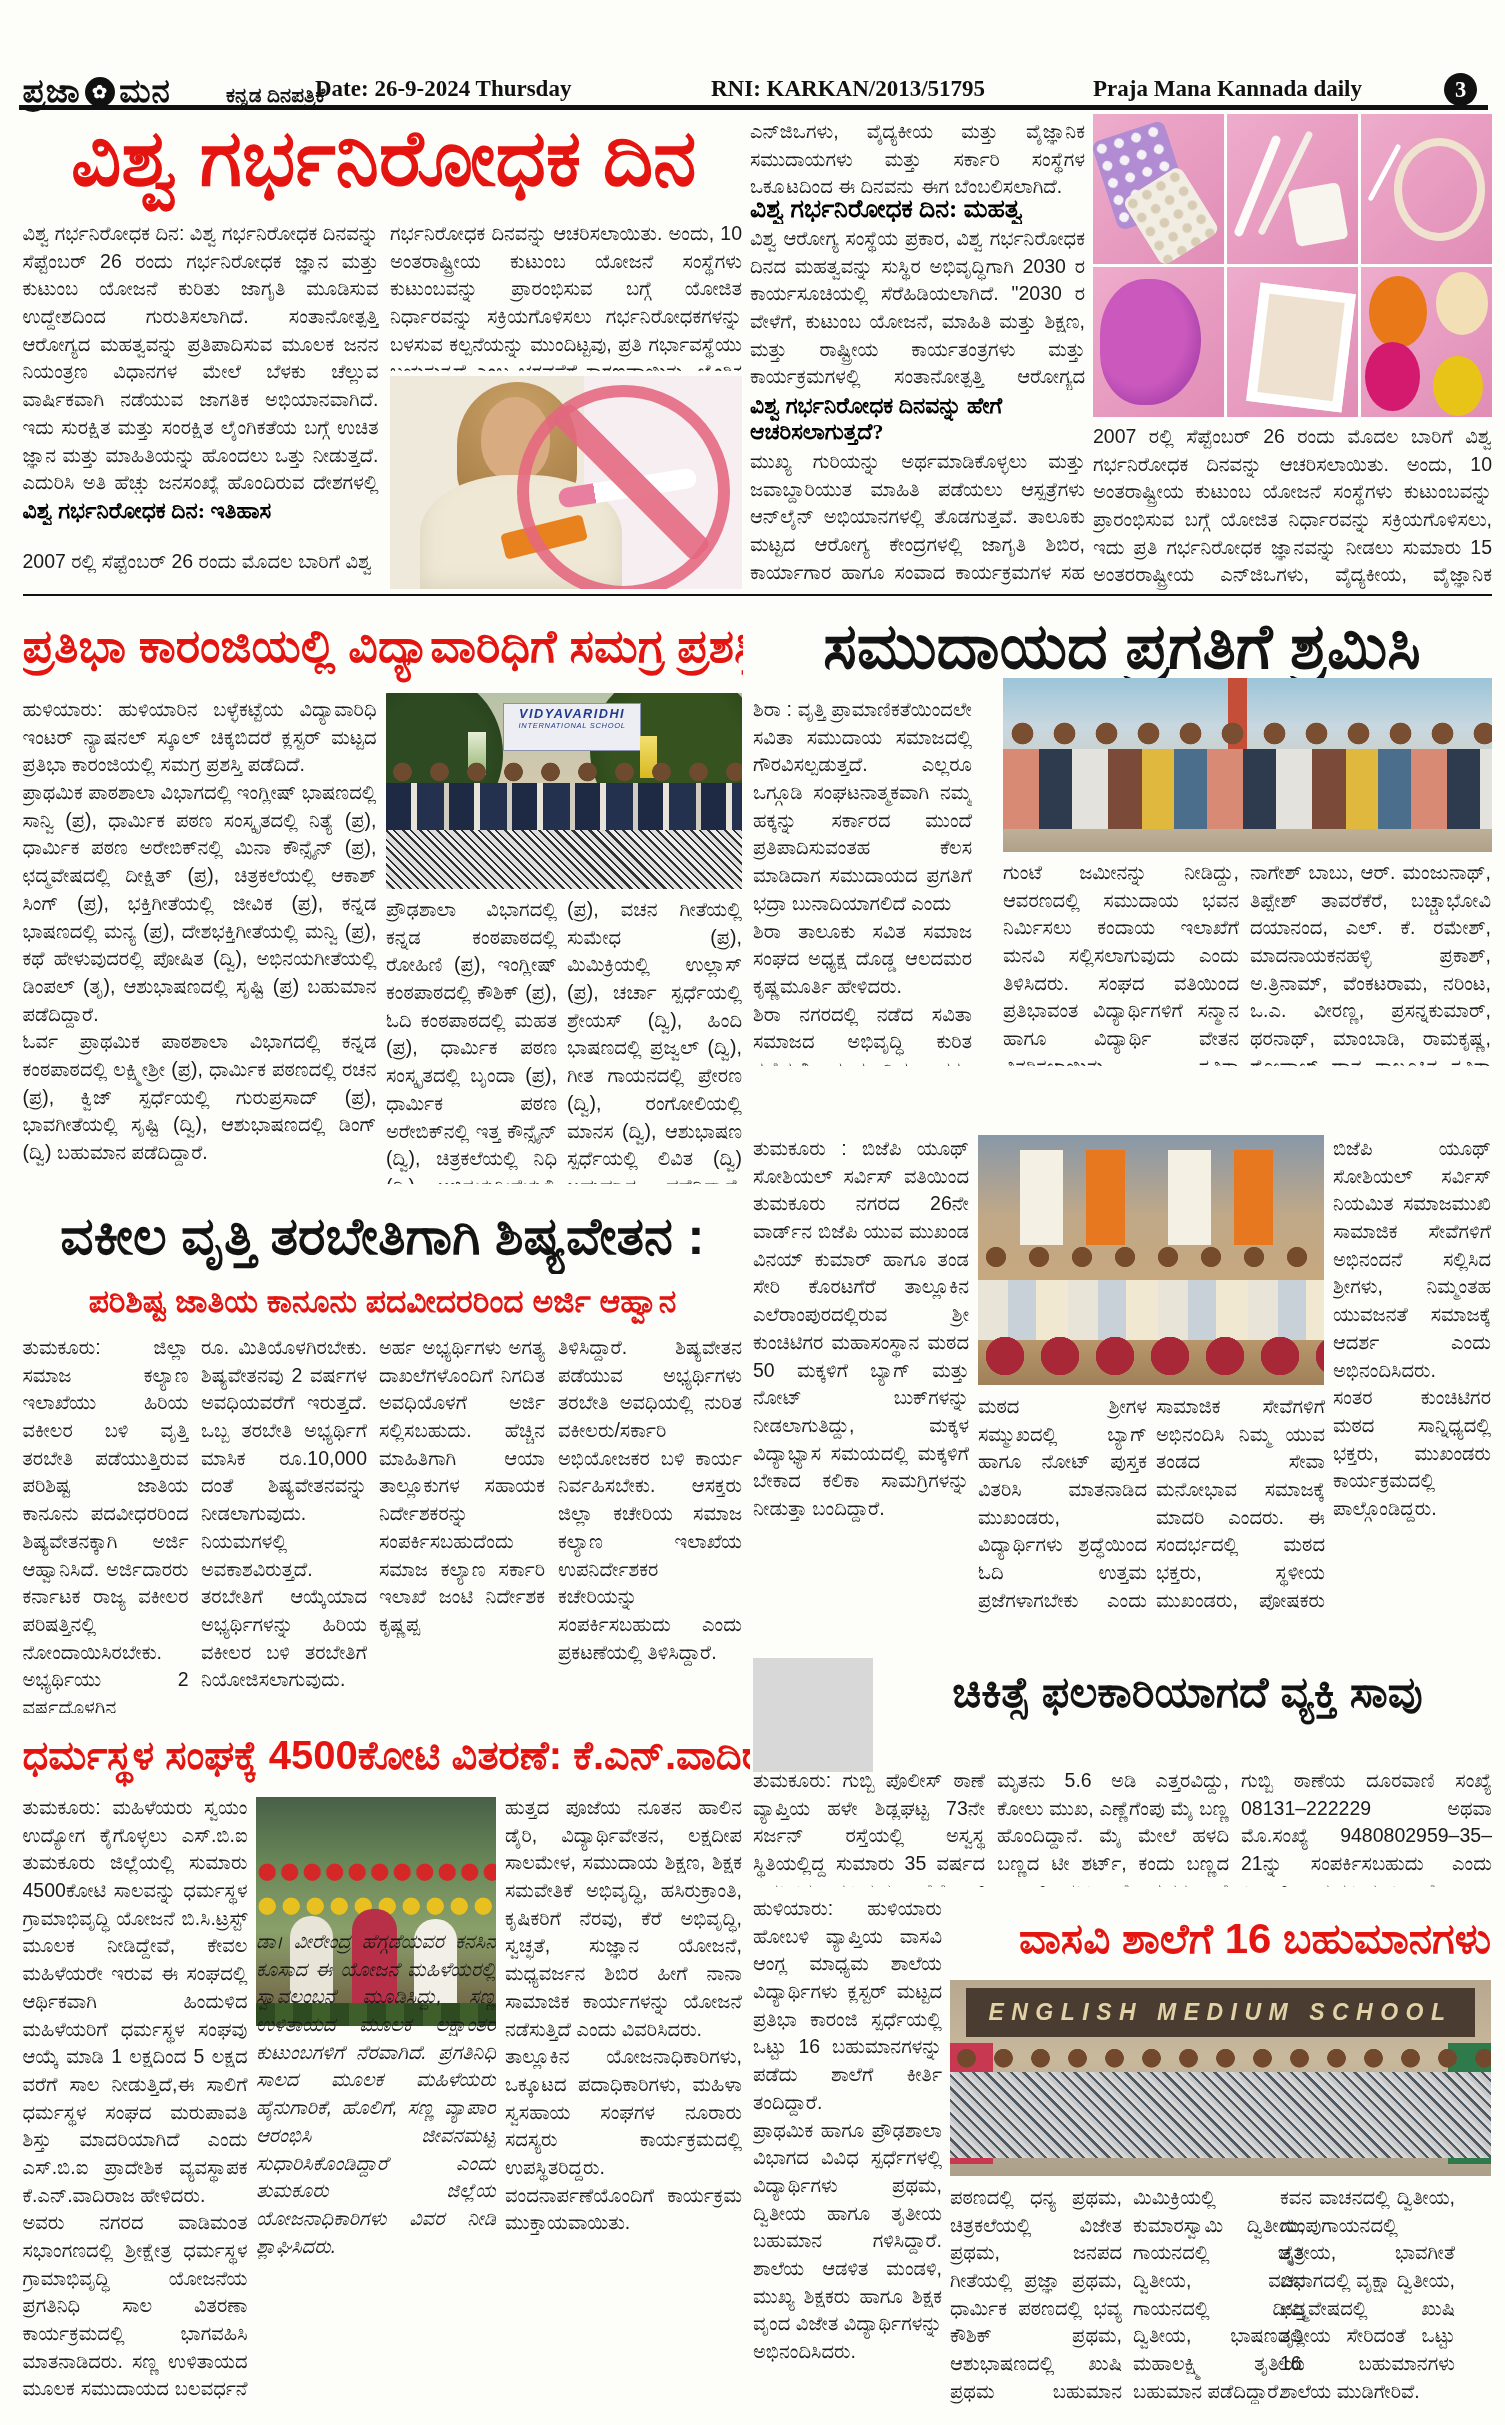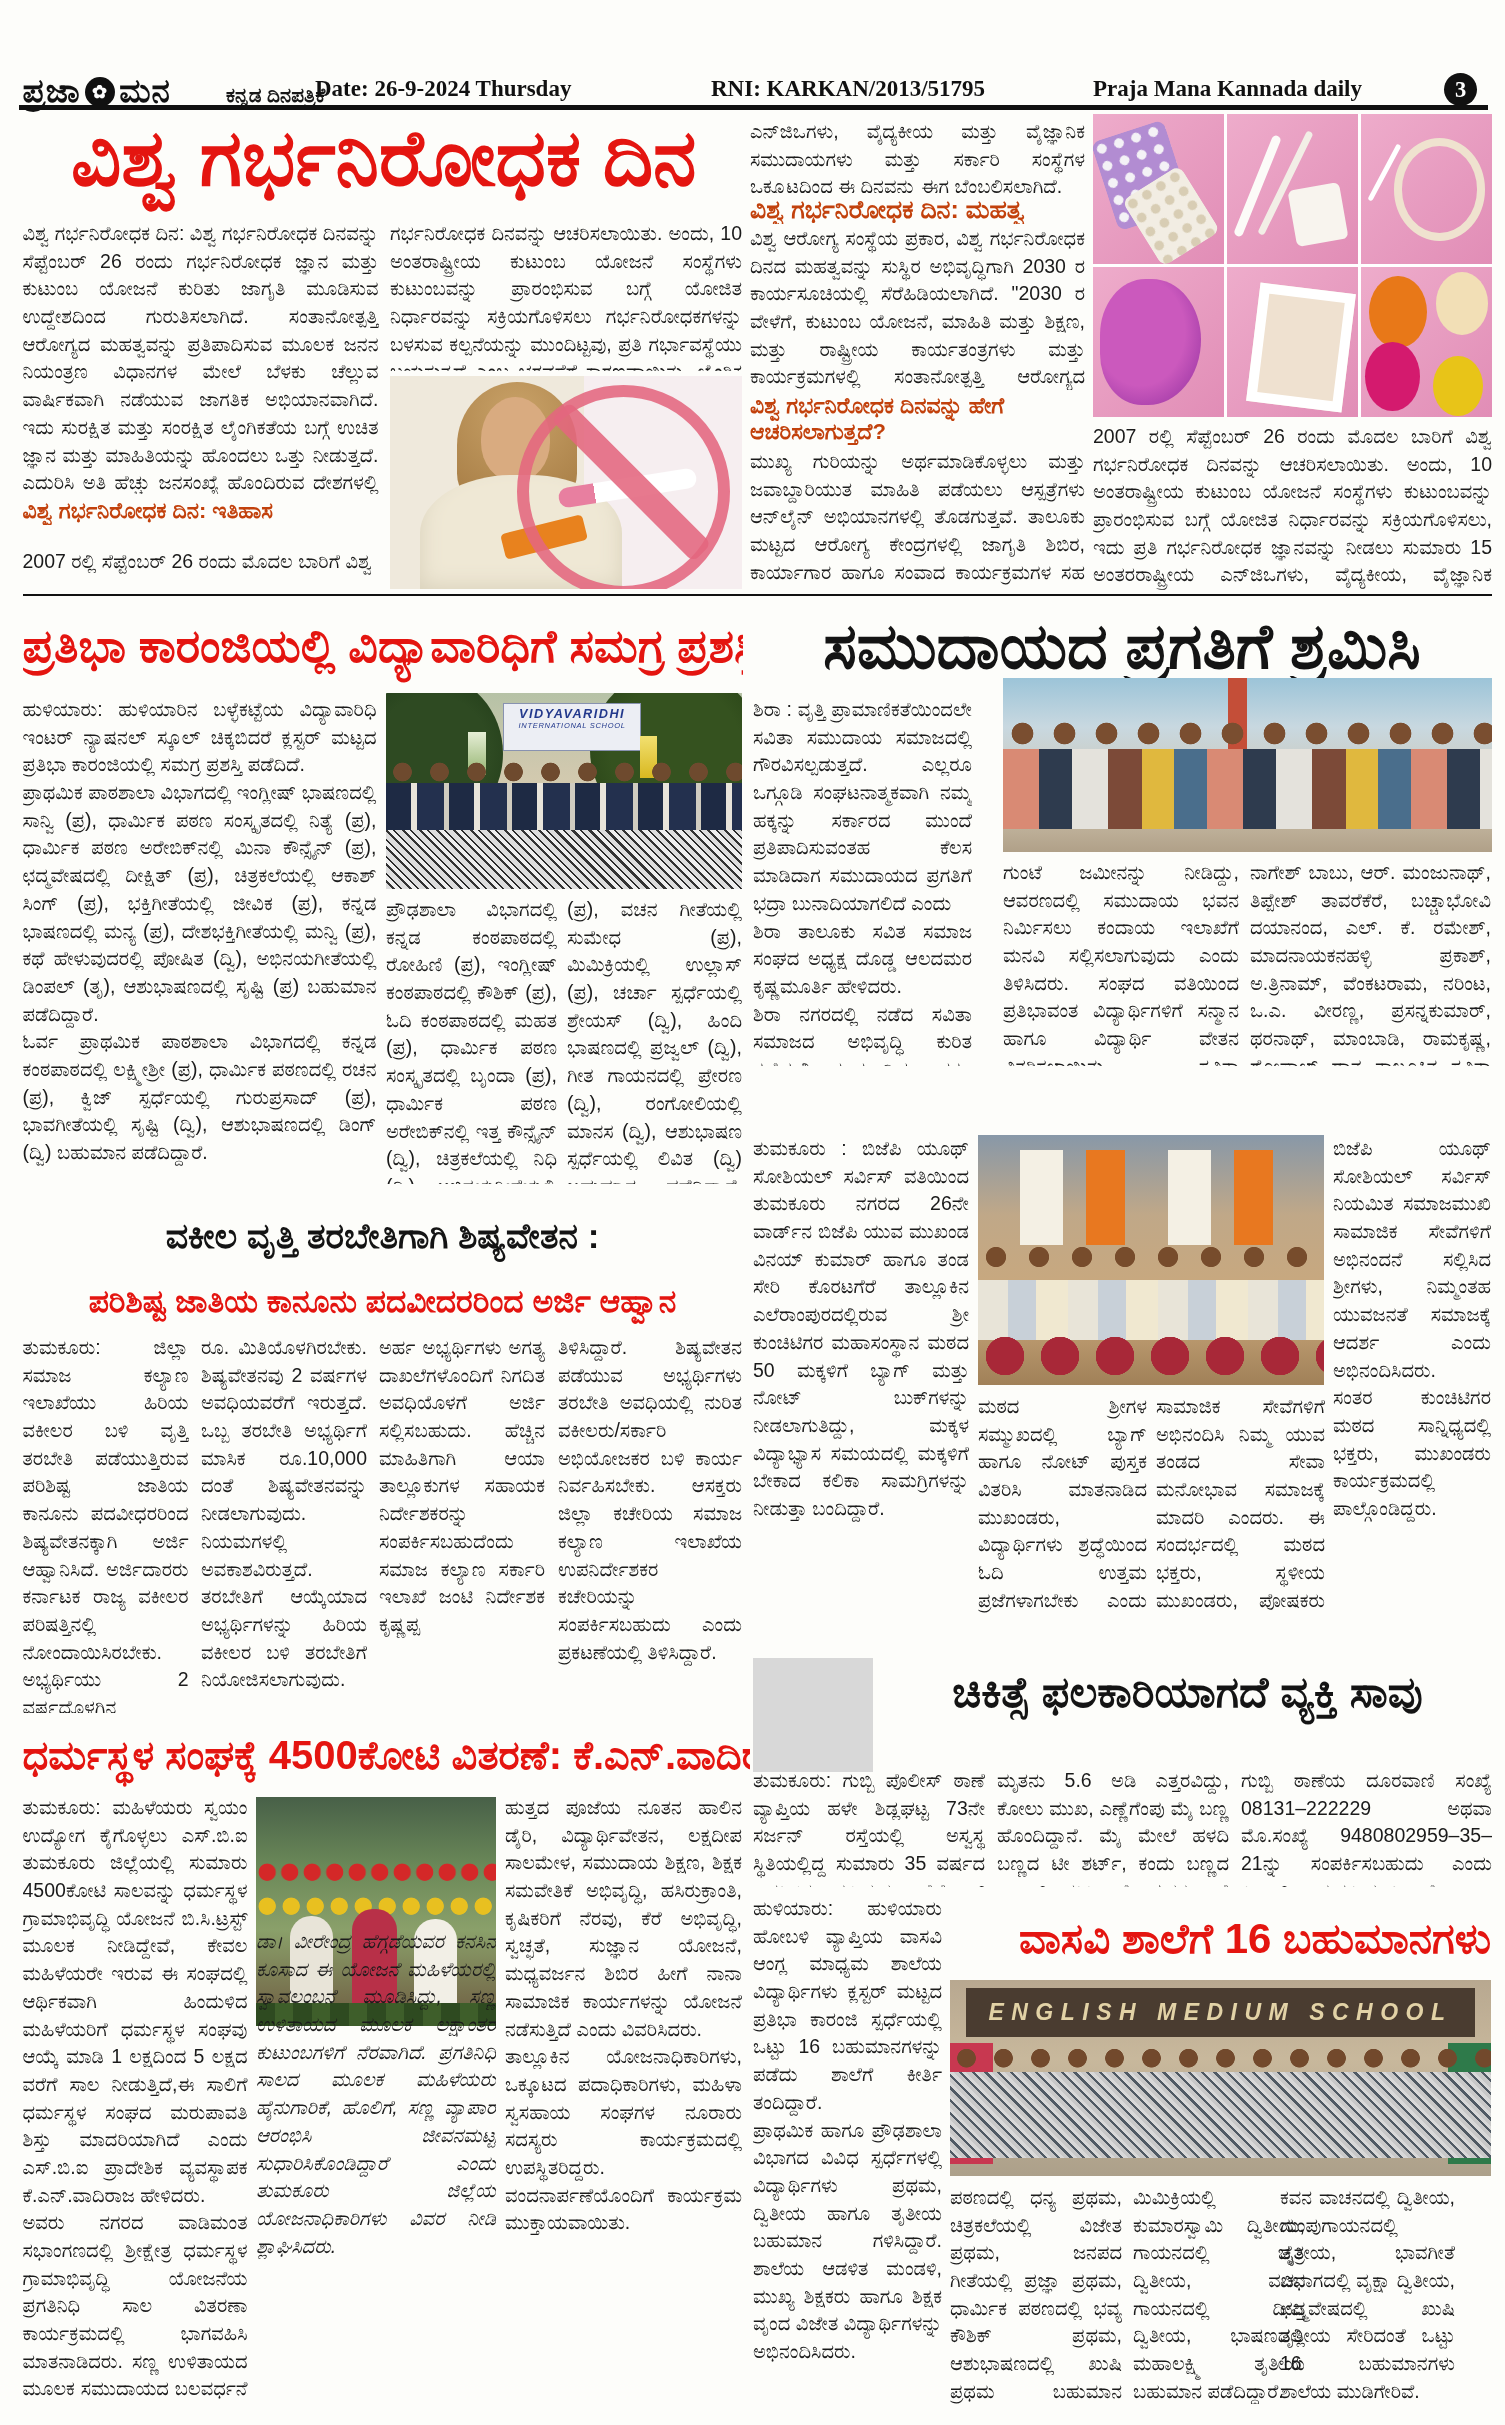--- a/index.html
+++ b/index.html
@@ -1,21 +1,21 @@
 <!DOCTYPE html>
 <html style="font-size:12px"><head>
 <meta charset="utf-8">
 <style>
   html,body{margin:0;padding:0;background:#888;}
   #page{position:relative;width:1505px;height:2426px;background:#fdfdfa;margin:0 auto;
         font-family:"Liberation Sans",sans-serif;color:#181818;overflow:hidden;}
   .abs{position:absolute;}
   .bt{font-size:19.5px;line-height:1.42;text-align:justify;overflow:hidden;color:#1b1b1b;}
   .ml{white-space:pre-line;}
-  .subhead{font-weight:bold;font-size:22px;color:#c2410c;overflow:hidden;}
+  .subhead{font-weight:bold;font-size:22px;color:#000000;overflow:hidden;font-family:Liberation Serif, serif;}
   .rule{background:#111;}
   .photo{position:absolute;overflow:hidden;background:#ccc;}
   .photo i{position:absolute;display:block;}
   
   .logo{font-size:33px;font-weight:800;letter-spacing:0.7px;color:#111;display:flex;align-items:center;gap:4.5px;}
   .emblem{width:30px;height:30px;background:#111;border-radius:50%;color:#fff;display:inline-flex;align-items:center;justify-content:center;font-size:18px;}
   .mh{font-family:"Liberation Serif",serif;font-weight:bold;font-size:23px;color:#111;white-space:nowrap;}
   .pagenum{width:33px;height:33px;border-radius:50%;background:#111;color:#fff;font-family:"Liberation Serif",serif;
            font-weight:bold;font-size:22.5px;display:flex;align-items:center;justify-content:center;}
   
@@ -199,21 +199,21 @@
     <i class="adults"></i>
     <i class="heads"></i>
     <i class="kids"></i>
     <i class="bags"></i>
   </div>
   <div class="abs bt ml" style="left:1333px;top:1135px;width:158px;height:480px;">ಬಿಜೆಪಿ ಯೂಥ್ ಸೋಶಿಯಲ್ ಸರ್ವಿಸ್ ನಿಯಮಿತ ಸಮಾಜಮುಖಿ ಸಾಮಾಜಿಕ ಸೇವೆಗಳಿಗೆ ಅಭಿನಂದನೆ ಸಲ್ಲಿಸಿದ ಶ್ರೀಗಳು, ನಿಮ್ಮಂತಹ ಯುವಜನತೆ ಸಮಾಜಕ್ಕೆ ಆದರ್ಶ ಎಂದು ಅಭಿನಂದಿಸಿದರು.
 ಸಂತರ ಕುಂಚಿಟಿಗರ ಮಠದ ಸಾನ್ನಿಧ್ಯದಲ್ಲಿ ಭಕ್ತರು, ಮುಖಂಡರು ಕಾರ್ಯಕ್ರಮದಲ್ಲಿ ಪಾಲ್ಗೊಂಡಿದ್ದರು.</div>
   <div class="abs bt" style="left:978px;top:1393px;width:169px;height:222px;">ಮಠದ ಶ್ರೀಗಳ ಸಮ್ಮುಖದಲ್ಲಿ ಬ್ಯಾಗ್ ಹಾಗೂ ನೋಟ್ ಪುಸ್ತಕ ವಿತರಿಸಿ ಮಾತನಾಡಿದ ಮುಖಂಡರು, ವಿದ್ಯಾರ್ಥಿಗಳು ಶ್ರದ್ಧೆಯಿಂದ ಓದಿ ಉತ್ತಮ ಪ್ರಜೆಗಳಾಗಬೇಕು ಎಂದು ಆಶಿಸಿದರು. ಮಕ್ಕಳ ಶೈಕ್ಷಣಿಕ ಪ್ರಗತಿಗೆ ಇಂತಹ ನೆರವು ಸದಾ ಮುಂದುವರಿಯಲಿದೆ ಎಂದು ಭರವಸೆ ನೀಡಿದರು.</div>
   <div class="abs bt" style="left:1156px;top:1393px;width:169px;height:222px;">ಸಾಮಾಜಿಕ ಸೇವೆಗಳಿಗೆ ಅಭಿನಂದಿಸಿ ನಿಮ್ಮ ಯುವ ತಂಡದ ಸೇವಾ ಮನೋಭಾವ ಸಮಾಜಕ್ಕೆ ಮಾದರಿ ಎಂದರು. ಈ ಸಂದರ್ಭದಲ್ಲಿ ಮಠದ ಭಕ್ತರು, ಸ್ಥಳೀಯ ಮುಖಂಡರು, ಪೋಷಕರು ಹಾಗೂ ಶಾಲಾ ಮಕ್ಕಳು ಹೆಚ್ಚಿನ ಸಂಖ್ಯೆಯಲ್ಲಿ ಉಪಸ್ಥಿತರಿದ್ದರು.</div>
 
-  <div class="abs h-blk" style="left:22.5px;top:1198px;width:720px;height:76px;font-size:35px;line-height:76px;">ವಕೀಲ ವೃತ್ತಿ ತರಬೇತಿಗಾಗಿ ಶಿಷ್ಯವೇತನ :</div>
+  <div class="abs h-blk" style="left:22.5px;top:1198px;width:720px;height:76px;font-size:52px;line-height:76px;">ವಕೀಲ ವೃತ್ತಿ ತರಬೇತಿಗಾಗಿ ಶಿಷ್ಯವೇತನ :</div>
   <div class="abs h-red" style="left:22.5px;top:1279px;width:720px;height:45px;font-size:31.5px;line-height:45px;">ಪರಿಶಿಷ್ಟ ಜಾತಿಯ ಕಾನೂನು ಪದವೀದರರಿಂದ ಅರ್ಜಿ ಆಹ್ವಾನ</div>
   <div class="abs bt" style="left:22.5px;top:1334px;width:166px;height:379px;">ತುಮಕೂರು: ಜಿಲ್ಲಾ ಸಮಾಜ ಕಲ್ಯಾಣ ಇಲಾಖೆಯು ಹಿರಿಯ ವಕೀಲರ ಬಳಿ ವೃತ್ತಿ ತರಬೇತಿ ಪಡೆಯುತ್ತಿರುವ ಪರಿಶಿಷ್ಟ ಜಾತಿಯ ಕಾನೂನು ಪದವೀಧರರಿಂದ ಶಿಷ್ಯವೇತನಕ್ಕಾಗಿ ಅರ್ಜಿ ಆಹ್ವಾನಿಸಿದೆ. ಅರ್ಜಿದಾರರು ಕರ್ನಾಟಕ ರಾಜ್ಯ ವಕೀಲರ ಪರಿಷತ್ತಿನಲ್ಲಿ ನೋಂದಾಯಿಸಿರಬೇಕು. ಅಭ್ಯರ್ಥಿಯು 2 ವರ್ಷದೊಳಗಿನ ಅವಧಿಯಲ್ಲಿ ಕಾನೂನು ಪದವಿ ಪಡೆದಿರಬೇಕು ಹಾಗೂ ಅಭ್ಯರ್ಥಿಗಳ ಕುಟುಂಬದ ವಾರ್ಷಿಕ ಆದಾಯ 2.50 ಲಕ್ಷ</div>
   <div class="abs bt" style="left:201px;top:1334px;width:166px;height:379px;">ರೂ. ಮಿತಿಯೊಳಗಿರಬೇಕು. ಶಿಷ್ಯವೇತನವು 2 ವರ್ಷಗಳ ಅವಧಿಯವರೆಗೆ ಇರುತ್ತದೆ. ಒಬ್ಬ ತರಬೇತಿ ಅಭ್ಯರ್ಥಿಗೆ ಮಾಸಿಕ ರೂ.10,000 ದಂತೆ ಶಿಷ್ಯವೇತನವನ್ನು ನೀಡಲಾಗುವುದು. ನಿಯಮಗಳಲ್ಲಿ ಅವಕಾಶವಿರುತ್ತದೆ. ತರಬೇತಿಗೆ ಆಯ್ಕೆಯಾದ ಅಭ್ಯರ್ಥಿಗಳನ್ನು ಹಿರಿಯ ವಕೀಲರ ಬಳಿ ತರಬೇತಿಗೆ ನಿಯೋಜಿಸಲಾಗುವುದು.</div>
   <div class="abs bt" style="left:379px;top:1334px;width:166px;height:379px;">ಅರ್ಹ ಅಭ್ಯರ್ಥಿಗಳು ಅಗತ್ಯ ದಾಖಲೆಗಳೊಂದಿಗೆ ನಿಗದಿತ ಅವಧಿಯೊಳಗೆ ಅರ್ಜಿ ಸಲ್ಲಿಸಬಹುದು. ಹೆಚ್ಚಿನ ಮಾಹಿತಿಗಾಗಿ ಆಯಾ ತಾಲ್ಲೂಕುಗಳ ಸಹಾಯಕ ನಿರ್ದೇಶಕರನ್ನು ಸಂಪರ್ಕಿಸಬಹುದೆಂದು ಸಮಾಜ ಕಲ್ಯಾಣ ಸರ್ಕಾರಿ ಇಲಾಖೆ ಜಂಟಿ ನಿರ್ದೇಶಕ ಕೃಷ್ಣಪ್ಪ</div>
   <div class="abs bt" style="left:558px;top:1334px;width:184px;height:379px;">ತಿಳಿಸಿದ್ದಾರೆ. ಶಿಷ್ಯವೇತನ ಪಡೆಯುವ ಅಭ್ಯರ್ಥಿಗಳು ತರಬೇತಿ ಅವಧಿಯಲ್ಲಿ ನುರಿತ ವಕೀಲರು/ಸರ್ಕಾರಿ ಅಭಿಯೋಜಕರ ಬಳಿ ಕಾರ್ಯ ನಿರ್ವಹಿಸಬೇಕು. ಆಸಕ್ತರು ಜಿಲ್ಲಾ ಕಚೇರಿಯ ಸಮಾಜ ಕಲ್ಯಾಣ ಇಲಾಖೆಯ ಉಪನಿರ್ದೇಶಕರ ಕಚೇರಿಯನ್ನು ಸಂಪರ್ಕಿಸಬಹುದು ಎಂದು ಪ್ರಕಟಣೆಯಲ್ಲಿ ತಿಳಿಸಿದ್ದಾರೆ.</div>
 
   <div class="abs h-red" style="left:22.5px;top:1724px;width:727px;height:63px;font-size:40px;line-height:63px;white-space:nowrap;">ಧರ್ಮಸ್ಥಳ ಸಂಘಕ್ಕೆ 4500ಕೋಟಿ ವಿತರಣೆ: ಕೆ.ಎನ್.ವಾದಿರಾಜ</div>
   <div class="abs bt ml" style="left:22.5px;top:1794px;width:225px;height:610px;">ತುಮಕೂರು: ಮಹಿಳೆಯರು ಸ್ವಯಂ ಉದ್ಯೋಗ ಕೈಗೊಳ್ಳಲು ಎಸ್.ಬಿ.ಐ ತುಮಕೂರು ಜಿಲ್ಲೆಯಲ್ಲಿ ಸುಮಾರು 4500ಕೋಟಿ ಸಾಲವನ್ನು ಧರ್ಮಸ್ಥಳ ಗ್ರಾಮಾಭಿವೃದ್ಧಿ ಯೋಜನೆ ಬಿ.ಸಿ.ಟ್ರಸ್ಟ್ ಮೂಲಕ ನೀಡಿದ್ದೇವೆ, ಕೇವಲ ಮಹಿಳೆಯರೇ ಇರುವ ಈ ಸಂಘದಲ್ಲಿ ಆರ್ಥಿಕವಾಗಿ ಹಿಂದುಳಿದ ಮಹಿಳೆಯರಿಗೆ ಧರ್ಮಸ್ಥಳ ಸಂಘವು ಆಯ್ಕೆ ಮಾಡಿ 1 ಲಕ್ಷದಿಂದ 5 ಲಕ್ಷದ ವರೆಗೆ ಸಾಲ ನೀಡುತ್ತಿದೆ,ಈ ಸಾಲಿಗೆ ಧರ್ಮಸ್ಥಳ ಸಂಘದ ಮರುಪಾವತಿ ಶಿಸ್ತು ಮಾದರಿಯಾಗಿದೆ ಎಂದು ಎಸ್.ಬಿ.ಐ ಪ್ರಾದೇಶಿಕ ವ್ಯವಸ್ಥಾಪಕ ಕೆ.ಎನ್.ವಾದಿರಾಜ ಹೇಳಿದರು.
 ಅವರು ನಗರದ ವಾಡಿಮಂತ ಸಭಾಂಗಣದಲ್ಲಿ ಶ್ರೀಕ್ಷೇತ್ರ ಧರ್ಮಸ್ಥಳ ಗ್ರಾಮಾಭಿವೃದ್ಧಿ ಯೋಜನೆಯ ಪ್ರಗತಿನಿಧಿ ಸಾಲ ವಿತರಣಾ ಕಾರ್ಯಕ್ರಮದಲ್ಲಿ ಭಾಗವಹಿಸಿ ಮಾತನಾಡಿದರು. ಸಣ್ಣ ಉಳಿತಾಯದ ಮೂಲಕ ಸಮುದಾಯದ ಬಲವರ್ಧನೆ ಸಾಧ್ಯ ಎಂದು ವಿವರಿಸಿ, ಸಾಲ ಪಡೆದ ಮಹಿಳೆಯರಿಗೆ ಚೆಕ್ ವಿತರಿಸಿದರು. ಬಳಿಕ ಫಲಾನುಭವಿಗಳೊಂದಿಗೆ ಸಂವಾದ ನಡೆಸಿ ಯೋಜನೆಯ ಪ್ರಯೋಜನ ಪಡೆಯುವಂತೆ ಮನವಿ ಮಾಡಿದರು. ವಾರ್ಷಿಕ ಗುರಿ ಮೀರಿದ ಸಾಧನೆ ಮಾಡಿದ ಒಕ್ಕೂಟಗಳಿಗೆ ಪ್ರಶಸ್ತಿ ನೀಡಿ ಗೌರವಿಸಲಾಯಿತು ಎಂದು ವಿವರಿಸಿದರು. ಸಭೆಯಲ್ಲಿ ನೂರಾರು ಮಹಿಳೆಯರು ಭಾಗವಹಿಸಿ ಮಾಹಿತಿ ಪಡೆದರು. ಕಾರ್ಯಕ್ರಮದ ಅಂಗವಾಗಿ ಹಲವು ಸ್ವಸಹಾಯ ಸಂಘಗಳಿಗೆ ಪ್ರಗತಿನಿಧಿ ವಿತರಿಸಲಾಯಿತು ಎಂದು ಮಾಹಿತಿ ನೀಡಿದರು.</div>
   <div class="photo pt" style="left:256px;top:1797px;width:240px;height:229px;">

